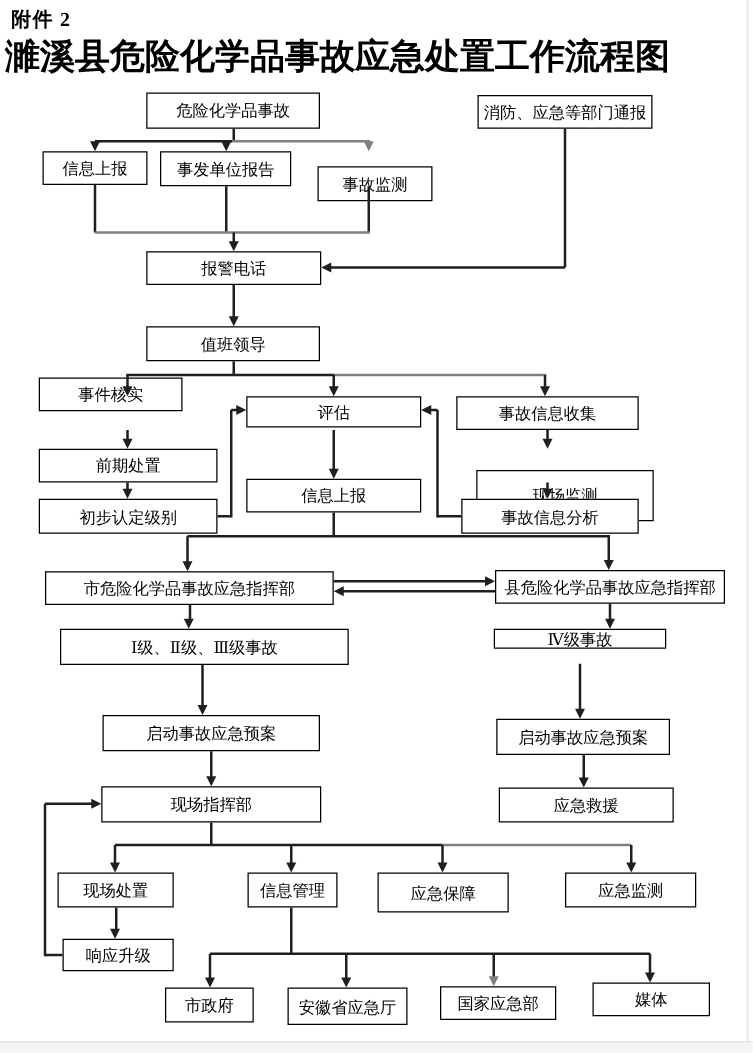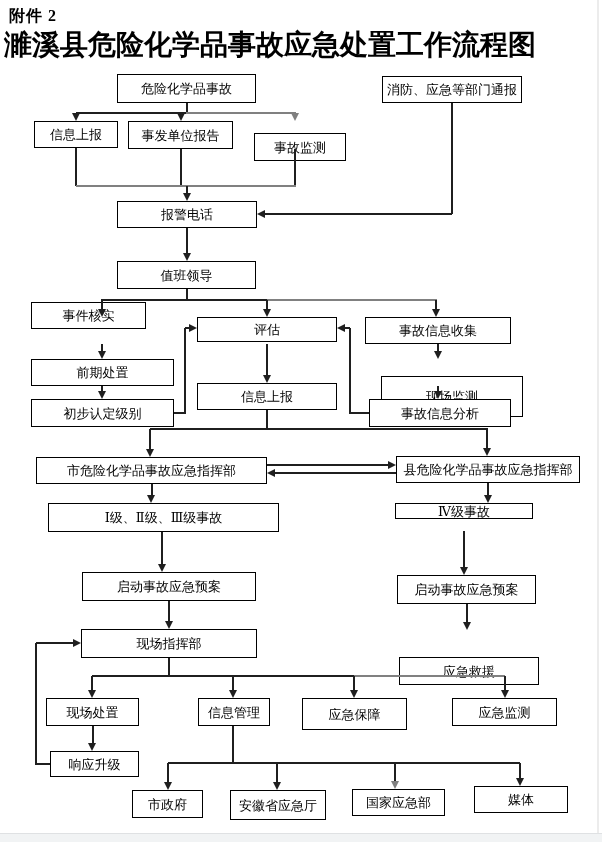--- a/index.html
+++ b/index.html
@@ -53,21 +53,21 @@
       <div class="node" style="left: 369px; top: 376px; width: 142px; height: 41px; margin-left: 12px;">现场监测</div>
       <div class="node" style="left: 31px; top: 399px; width: 143px; height: 28px;">初步认定级别</div>
       <div class="node" style="left: 369px; top: 399px; width: 142px; height: 28px;">事故信息分析</div>
       <div class="node" style="left: 36px; top: 457px; width: 231px; height: 27px;">市危险化学品事故应急指挥部</div>
       <div class="node" style="left: 396px; top: 456px; width: 184px; height: 27px;">县危险化学品事故应急指挥部</div>
       <div class="node" style="left: 48px; top: 503px; width: 231px; height: 29px;">Ⅰ级、Ⅱ级、Ⅲ级事故</div>
       <div class="node" style="left: 395px; top: 503px; width: 138px; height: 16px;">Ⅳ级事故</div>
       <div class="node" style="left: 82px; top: 572px; width: 174px; height: 29px;">启动事故应急预案</div>
       <div class="node" style="left: 397px; top: 575px; width: 139px; height: 29px;">启动事故应急预案</div>
       <div class="node" style="left: 81px; top: 629px; width: 176px; height: 29px;">现场指挥部</div>
-      <div class="node" style="left: 399px; top: 630px; width: 140px; height: 28px; margin-top: 27px;">应急救援</div>
+      <div class="node" style="left: 399px; top: 630px; width: 140px; height: 28px;">应急救援</div>
       <div class="node" style="left: 46px; top: 698px; width: 93px; height: 28px;">现场处置</div>
       <div class="node" style="left: 198px; top: 698px; width: 72px; height: 28px;">信息管理</div>
       <div class="node" style="left: 302px; top: 698px; width: 105px; height: 32px;">应急保障</div>
       <div class="node" style="left: 452px; top: 698px; width: 105px; height: 28px;">应急监测</div>
       <div class="node" style="left: 50px; top: 751px; width: 89px; height: 26px; text-align: right;">响应升级</div>
       <div class="node" style="left: 132px; top: 790px; width: 71px; height: 28px;">市政府</div>
       <div class="node" style="left: 230px; top: 790px; width: 96px; height: 30px;">安徽省应急厅</div>
       <div class="node" style="left: 352px; top: 789px; width: 93px; height: 27px;">国家应急部</div>
       <div class="node" style="left: 474px; top: 786px; width: 94px; height: 27px;">媒体</div>
       <div class="cline" style="left: 185.5px; top: 103px; width: 2px; height: 10px; background: rgb(31, 31, 31);"></div>

